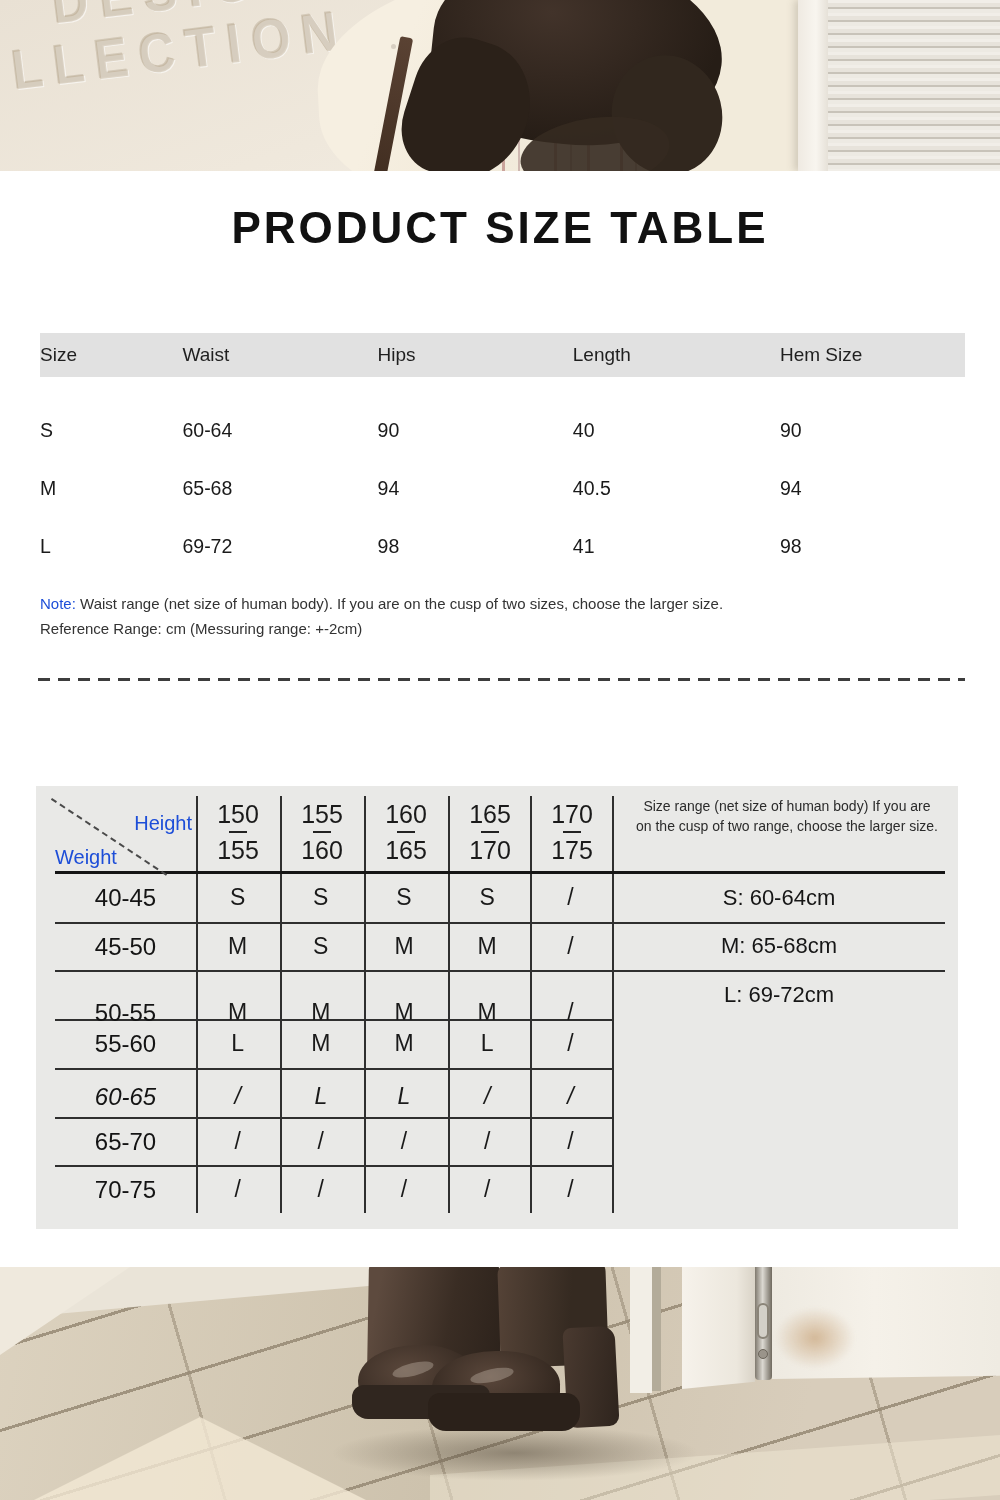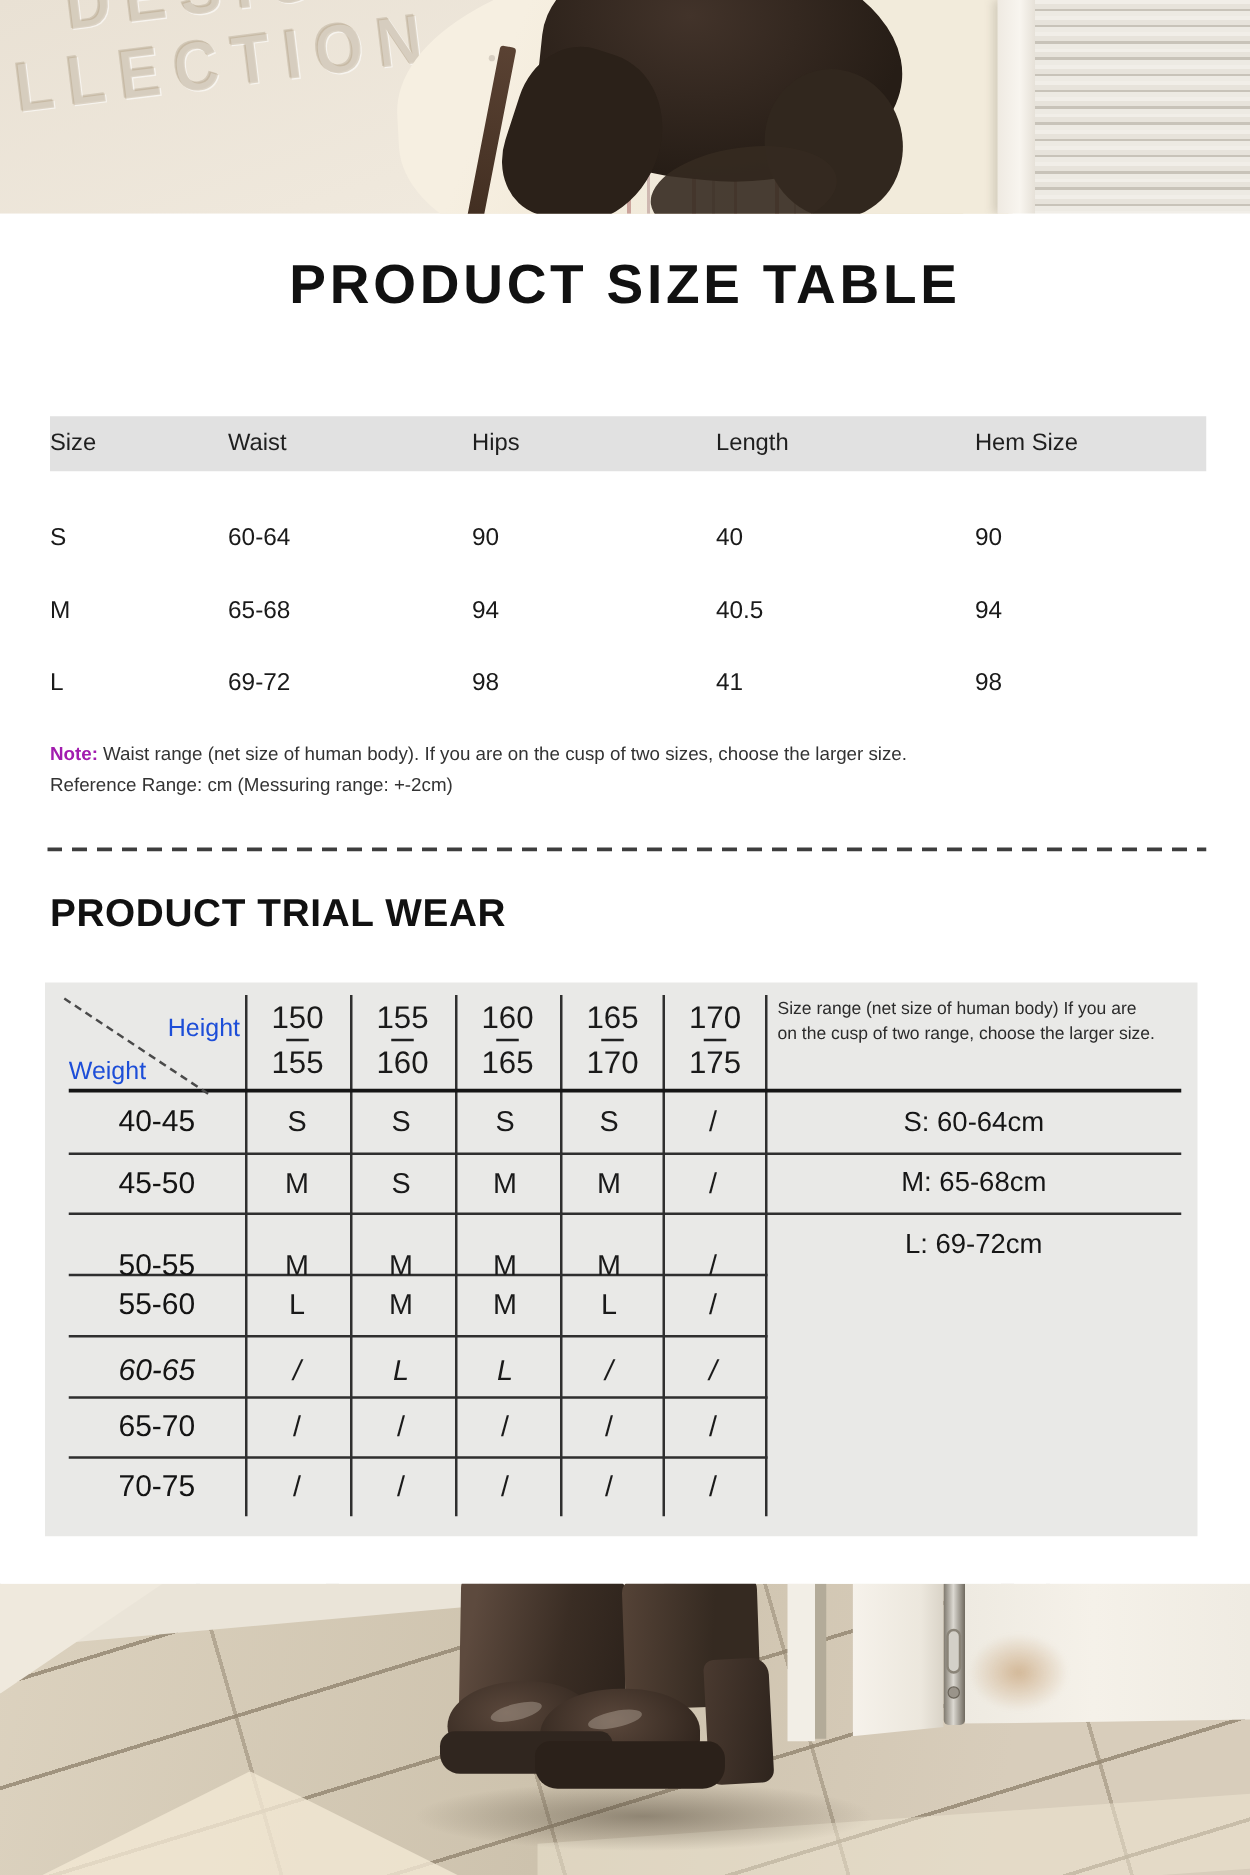--- a/index.html
+++ b/index.html
@@ -67,21 +67,21 @@
   .rtoe{left:432px;top:84px;width:128px;height:74px;border-radius:50% 45% 45% 50%;
         background:radial-gradient(ellipse at 45% 35%,#5a473b,#33271f 72%);}
   .lsole{left:352px;top:118px;width:138px;height:34px;border-radius:12px 10px 16px 16px;background:#30261f;}
   .rsole{left:428px;top:126px;width:152px;height:38px;border-radius:12px 14px 18px 18px;background:#2b211a;}
   .shine{background:rgba(240,230,215,.28);border-radius:50%;}
 
   
   .title1{left:0;right:0;top:203px;text-align:center;font-size:44px;font-weight:bold;letter-spacing:3px;color:#111;}
   .title2{left:40px;top:713px;font-size:31px;font-weight:bold;letter-spacing:.5px;color:#111;}
   .note-line{left:40px;font-size:15px;color:#333;white-space:nowrap;}
-  .note-bold{font-weight:bold;color:#a21caf;}
+  .note-bold{font-weight:normal;color:#1d4ed8;}
   .divider{left:38px;top:678px;width:927px;height:3px;
            background:repeating-linear-gradient(90deg,#3d3d3d 0 12px,transparent 12px 20px);}
 
   
   .st-grid{display:grid;grid-template-columns:15.4% 21.1% 21.1% 22.4% 20%;align-items:center;}
   .st-header{left:40px;top:333px;width:925px;height:44px;background:#e1e1e1;font-size:19px;color:#1f1f1f;}
   .st-row{left:40px;width:925px;height:30px;font-size:19.5px;color:#1a1a1a;}
 
   
   .trial{left:36px;top:786px;width:922px;height:443px;background:#e9e9e7;}
@@ -90,21 +90,21 @@
   .hthick{position:absolute;left:19px;top:85px;width:890px;height:3px;background:#151515;}
   .diag{position:absolute;left:16px;top:12px;width:138px;border-top:2px dashed #4a4a4a;
         transform:rotate(33.5deg);transform-origin:left top;}
   .corner-lbl{position:absolute;font-size:20px;color:#1d4ed8;}
   .th-col{position:absolute;top:14px;width:84px;text-align:center;font-size:25px;color:#1a1a1a;line-height:28px;}
   .frac-dash{width:18px;height:2px;background:#222;margin:3px auto;}
   .t-row{position:absolute;left:19px;width:557px;height:49px;display:grid;
          grid-template-columns:141px repeat(5,1fr);align-items:center;text-align:center;}
   .t-label{font-size:24px;color:#141414;}
   .t-cell{font-size:23px;color:#1a1a1a;}
-  .side-note{position:absolute;left:586px;top:11px;width:330px;font-size:14px;line-height:19.5px;color:#2b2b2b;}
+  .side-note{position:absolute;left:586px;top:11px;width:330px;font-size:14px;line-height:19.5px;color:#2b2b2b;text-align:center;}
   .legend{position:absolute;left:576px;width:334px;height:49px;text-align:center;font-size:22px;color:#161616;
           display:flex;align-items:center;justify-content:center;}
 </style>
 </head>
 <body>
 
 <div class="page">
 
   <div class="photo photo-top abs" style="left:0;top:0;">
     <div class="abs wall-top-bg">
@@ -156,21 +156,20 @@
     <div>98</div>
   </div>
 
   <div class="abs note-line" style="top:595px;">
     <span class="note-bold">Note:</span><span> Waist range (net size of human body). If you are on the cusp of two sizes, choose the larger size.</span>
   </div>
   <div class="abs note-line" style="top:620px;">Reference Range: cm (Messuring range: +-2cm)</div>
 
   <div class="abs divider"></div>
 
-  <div class="abs title2">PRODUCT TRIAL WEAR</div>
 
   <div class="abs trial">
 
     <div class="vline" style="left:160px;"></div>
     <div class="vline" style="left:244px;"></div>
     <div class="vline" style="left:328px;"></div>
     <div class="vline" style="left:412px;"></div>
     <div class="vline" style="left:494px;"></div>
     <div class="vline" style="left:576px;"></div>
     <div class="hthick"></div>

